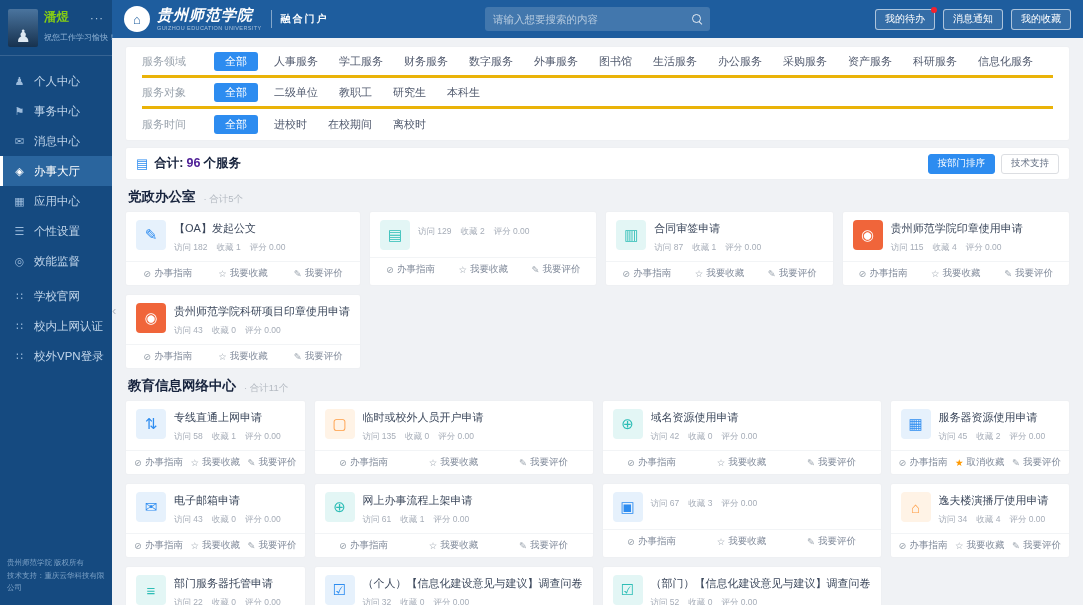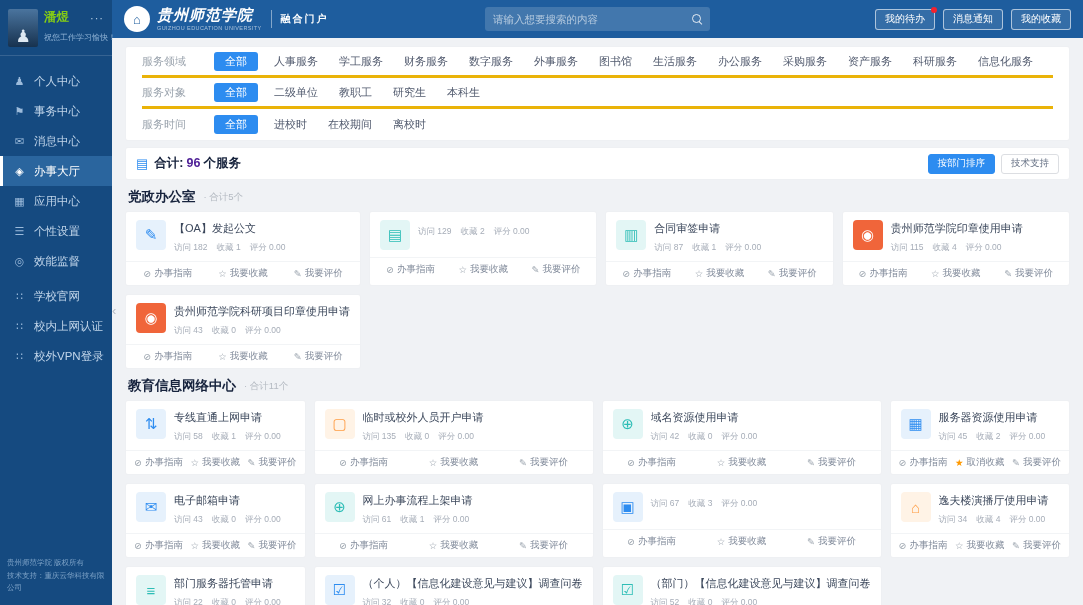--- a/index.html
+++ b/index.html
@@ -55,21 +55,21 @@
 
   .summary-card { background:#fff; border-radius:2px; margin-top:8px; height:31px; display:flex; align-items:center; padding:0 10px; box-shadow:0 0 0 1px #eef0f3; }
   .summary-icon { color:#2d8cf0; font-size:13px; margin-right:6px; }
   .summary-text { font-size:12.5px; font-weight:bold; color:#17233d; }
   .summary-count { color:#4c1d95; margin:0 3px; }
   .sort-group { margin-left:auto; display:flex; }
   .sort-btn { height:20px; padding:0 9px; margin-left:6px; font-size:9.5px; border-radius:3px; cursor:pointer; font-family:inherit; }
   .sort-btn.active { background:#2d8cf0; border:1px solid #2d8cf0; color:#fff; }
   .sort-btn.inactive { background:#fff; border:1px solid #dcdee2; color:#657084; }
 
-  .section-header { margin:9px 2px 6px; display:flex; align-items:center; }
+  .section-header { margin:9px 2px 6px; display:flex; align-items:flex-end; }
   .section-title { font-size:13.5px; font-weight:bold; color:#17233d; }
   .section-count { font-size:9.5px; color:#b4bac2; margin-left:8px; }
   .grid { display:grid; grid-template-columns:repeat(4,1fr); gap:10px; }
   .card { background:#fff; border-radius:2px; box-shadow:0 0 0 1px #eef0f3; }
   .card-top { display:flex; gap:8px; padding:8px 10px 7px; align-items:flex-start; cursor:pointer; }
   .card-icon { width:30px; height:30px; border-radius:4px; display:flex; align-items:center; justify-content:center; font-size:15px; flex-shrink:0; }
   .card-body { min-width:0; flex:1; }
   .card-title { font-size:11px; color:#3c485c; white-space:nowrap; overflow:hidden; text-overflow:ellipsis; padding-top:1px; }
   .card-stats { display:flex; gap:9px; font-size:8.5px; color:#a6adb8; margin-top:6px; }
   .card-footer { border-top:1px solid #f2f4f6; display:flex; padding:5px 4px; }

